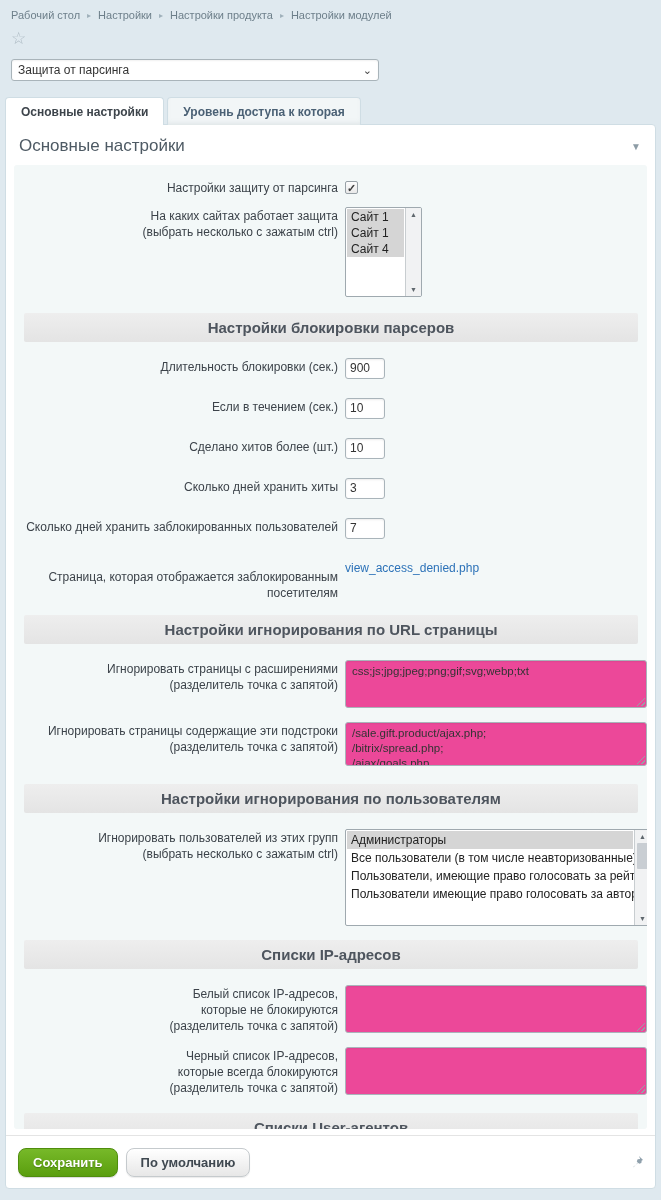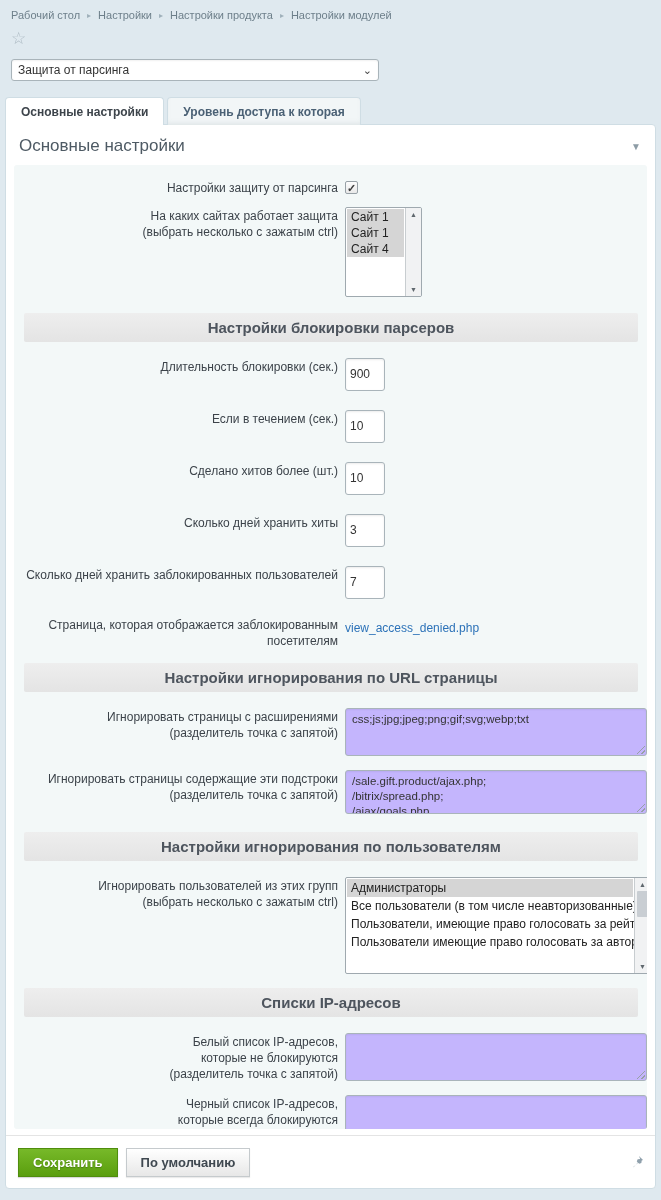--- a/index.html
+++ b/index.html
@@ -68,28 +68,28 @@
   .ctl { flex:1; }
   .num-row { margin-bottom:19px; }
 
   .band {
     margin:4px 0 16px; background:linear-gradient(#eeeeee,#e4e4e4);
     color:#4e555e; font-weight:bold; font-size:15px; text-align:center;
     padding:6px 4px; border-radius:2px;
   }
 
   .txt {
-    height:33px; width:40px; border:1px solid #a9b4ba; border-radius:3px;
+    height:21px; width:40px; border:1px solid #a9b4ba; border-radius:3px;
     padding:1px 4px; font-size:12px; color:#333; font-family:inherit;
     box-shadow: inset 0 1px 2px rgba(0,0,0,.08); background:#fff;
   }
 
   .ta-wrap { position:relative; display:inline-block; }
   .ta {
-    width:302px; border:1px solid #a9b4ba; border-radius:3px; background:#c4b5fd;
+    width:302px; border:1px solid #a9b4ba; border-radius:3px; background:#ec4899;
     font-size:11.5px; line-height:1.3; padding:3px 6px; color:#333;
     font-family:inherit; resize:none; display:block;
     box-shadow: inset 0 1px 2px rgba(0,0,0,.06);
   }
   .resize-h {
     position:absolute; right:2px; bottom:2px; width:10px; height:10px;
     background: repeating-linear-gradient(-45deg, transparent 0 2px, #97a0a6 2px 3px);
     clip-path: polygon(100% 0, 100% 100%, 0 100%);
     cursor:nwse-resize;
   }
@@ -117,21 +117,21 @@
   .sb .thumb { width:12px; height:26px; background:#c9ced3; margin-top:1px; border-radius:1px; cursor:grab; }
 
   .link { font-size:12px; color:#2c72b8; cursor:pointer; }
 
   
   .footer {
     height:53px; display:flex; align-items:center; gap:8px; padding:0 12px;
     border-top:1px solid #e4e4e4; margin-top:6px; position:relative;
   }
   .btn {
-    height:29px; padding:0 14px; font-size:13px; font-weight:bold; border-radius:0;
+    height:29px; padding:0 14px; font-size:13px; font-weight:bold; border-radius:8px;
     cursor:pointer; font-family:inherit;
   }
   .btn-green {
     background:linear-gradient(#77b929,#5a9e0e); border:1px solid #4f8d0d; color:#fff;
     text-shadow:0 1px 1px rgba(0,0,0,.25); box-shadow:0 1px 1px rgba(0,0,0,.15);
   }
   .btn-grey {
     background:linear-gradient(#ffffff,#e7e7e7); border:1px solid #c5cacd; color:#3f4850;
     box-shadow:0 1px 1px rgba(0,0,0,.08);
   }
@@ -216,21 +216,21 @@
       <div class="row num-row">
         <div class="lbl">Сколько дней хранить хиты</div>
         <div class="ctl"><input class="txt" value="3" style=""></div>
       </div>
       <div class="row num-row">
         <div class="lbl">Сколько дней хранить заблокированных пользователей</div>
         <div class="ctl"><input class="txt" value="7" style=""></div>
       </div>
 
       <div class="row" style="margin-bottom:14px;">
-        <div class="lbl" style="padding-top:0;">Страница, которая отображается заблокированным посетителям</div>
+        <div class="lbl" style="padding-top:0;margin-top:12px;">Страница, которая отображается заблокированным посетителям</div>
         <div class="ctl"><a class="link">view_access_denied.php</a></div>
       </div>
 
       <div class="band">Настройки игнорирования по URL страницы</div>
 
       <div class="row">
         <div class="lbl">Игнорировать страницы с расширениями
 (разделитель точка с запятой)</div>
         <div class="ctl">
           <span class="ta-wrap">

